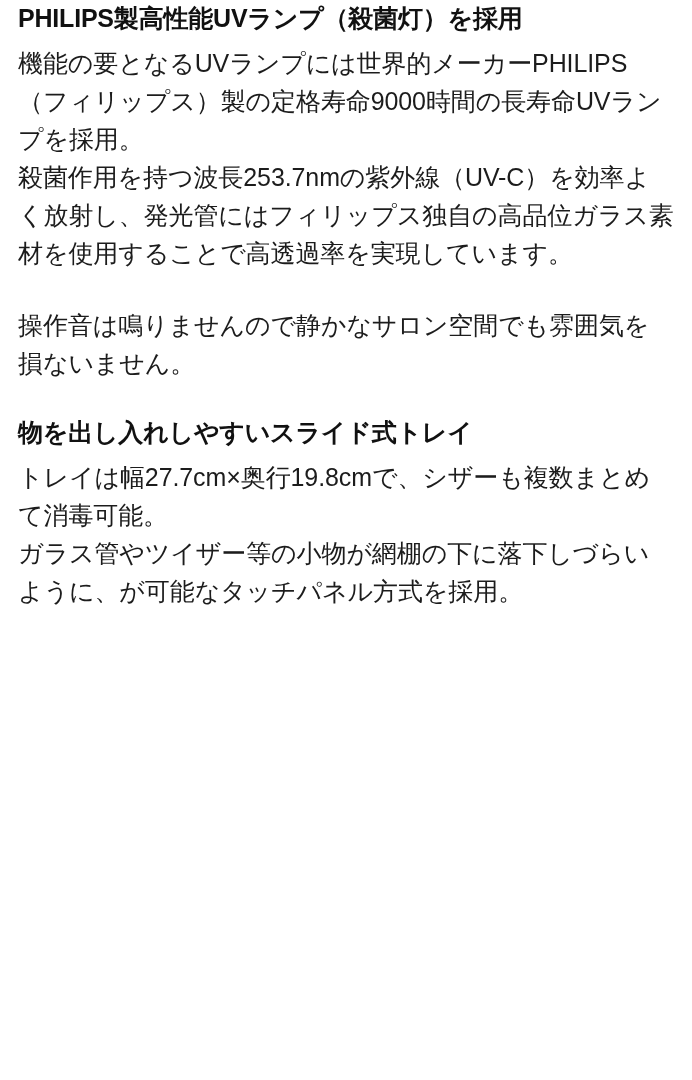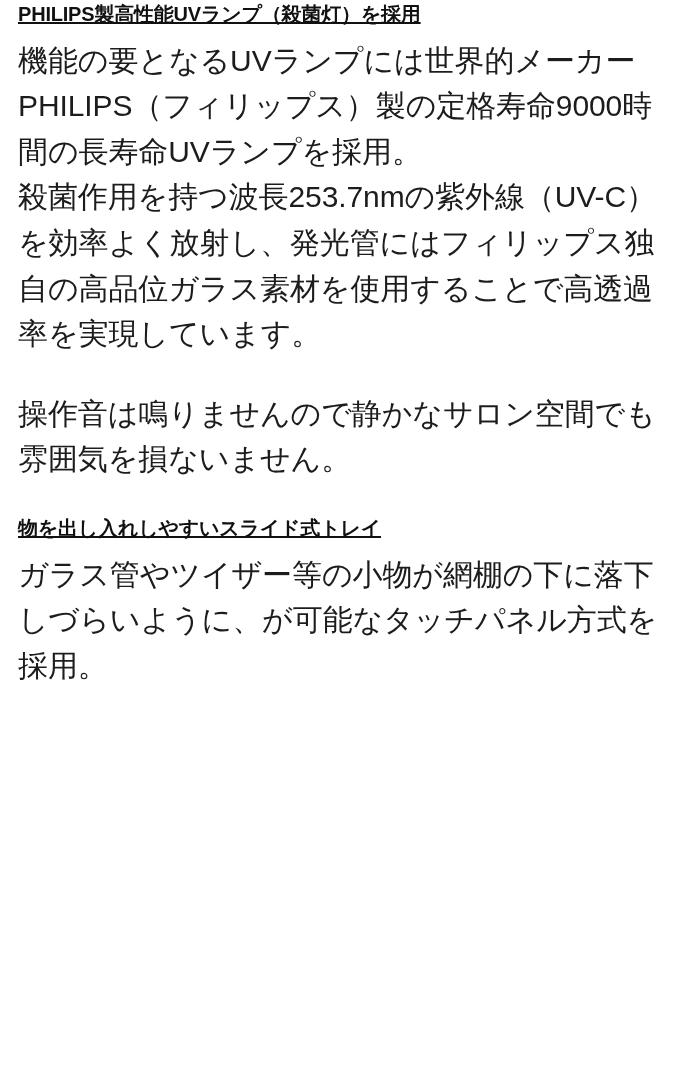--- a/index.html
+++ b/index.html
@@ -19,33 +19,32 @@
     box-sizing: border-box;
     padding: 0 18px 0 18px;
   }
   .section {
     margin: 0;
   }
   .section + .section {
     margin-top: 34px;
   }
   .section-heading {
-    font-size: 20px;
+    font-size: 25px;
     font-weight: bold;
     line-height: 1.28;
     letter-spacing: -0.2px;
     margin: 0 0 10px 0;
     color: #111111;
-    text-decoration: underline;
   }
   .first-heading {
     padding-top: 2px;
   }
   .para {
-    font-size: 30px;
+    font-size: 25px;
     line-height: 1.52;
     letter-spacing: -0.1px;
     margin: 0;
     color: #1c1c1c;
     text-align: left;
   }
   .para + .para {
     margin-top: 0;
   }
 </style>
@@ -59,16 +58,17 @@
     <p class="para">機能の要となるUVランプには世界的メーカーPHILIPS（フィリップス）製の定格寿命9000時間の長寿命UVランプを採用。</p>
     <p class="para">殺菌作用を持つ波長253.7nmの紫外線（UV-C）を効率よく放射し、発光管にはフィリップス独自の高品位ガラス素材を使用することで高透過率を実現しています。</p>
   </section>
 
   <section class="section">
     <p class="para">操作音は鳴りませんので静かなサロン空間でも雰囲気を損ないません。</p>
   </section>
 
   <section class="section">
     <h2 class="section-heading">物を出し入れしやすいスライド式トレイ</h2>
+    <p class="para">トレイは幅27.7cm×奥行19.8cmで、シザーも複数まとめて消毒可能。</p>
     <p class="para">ガラス管やツイザー等の小物が網棚の下に落下しづらいように、が可能なタッチパネル方式を採用。</p>
   </section>
 
 </div>
 
 </body></html>

